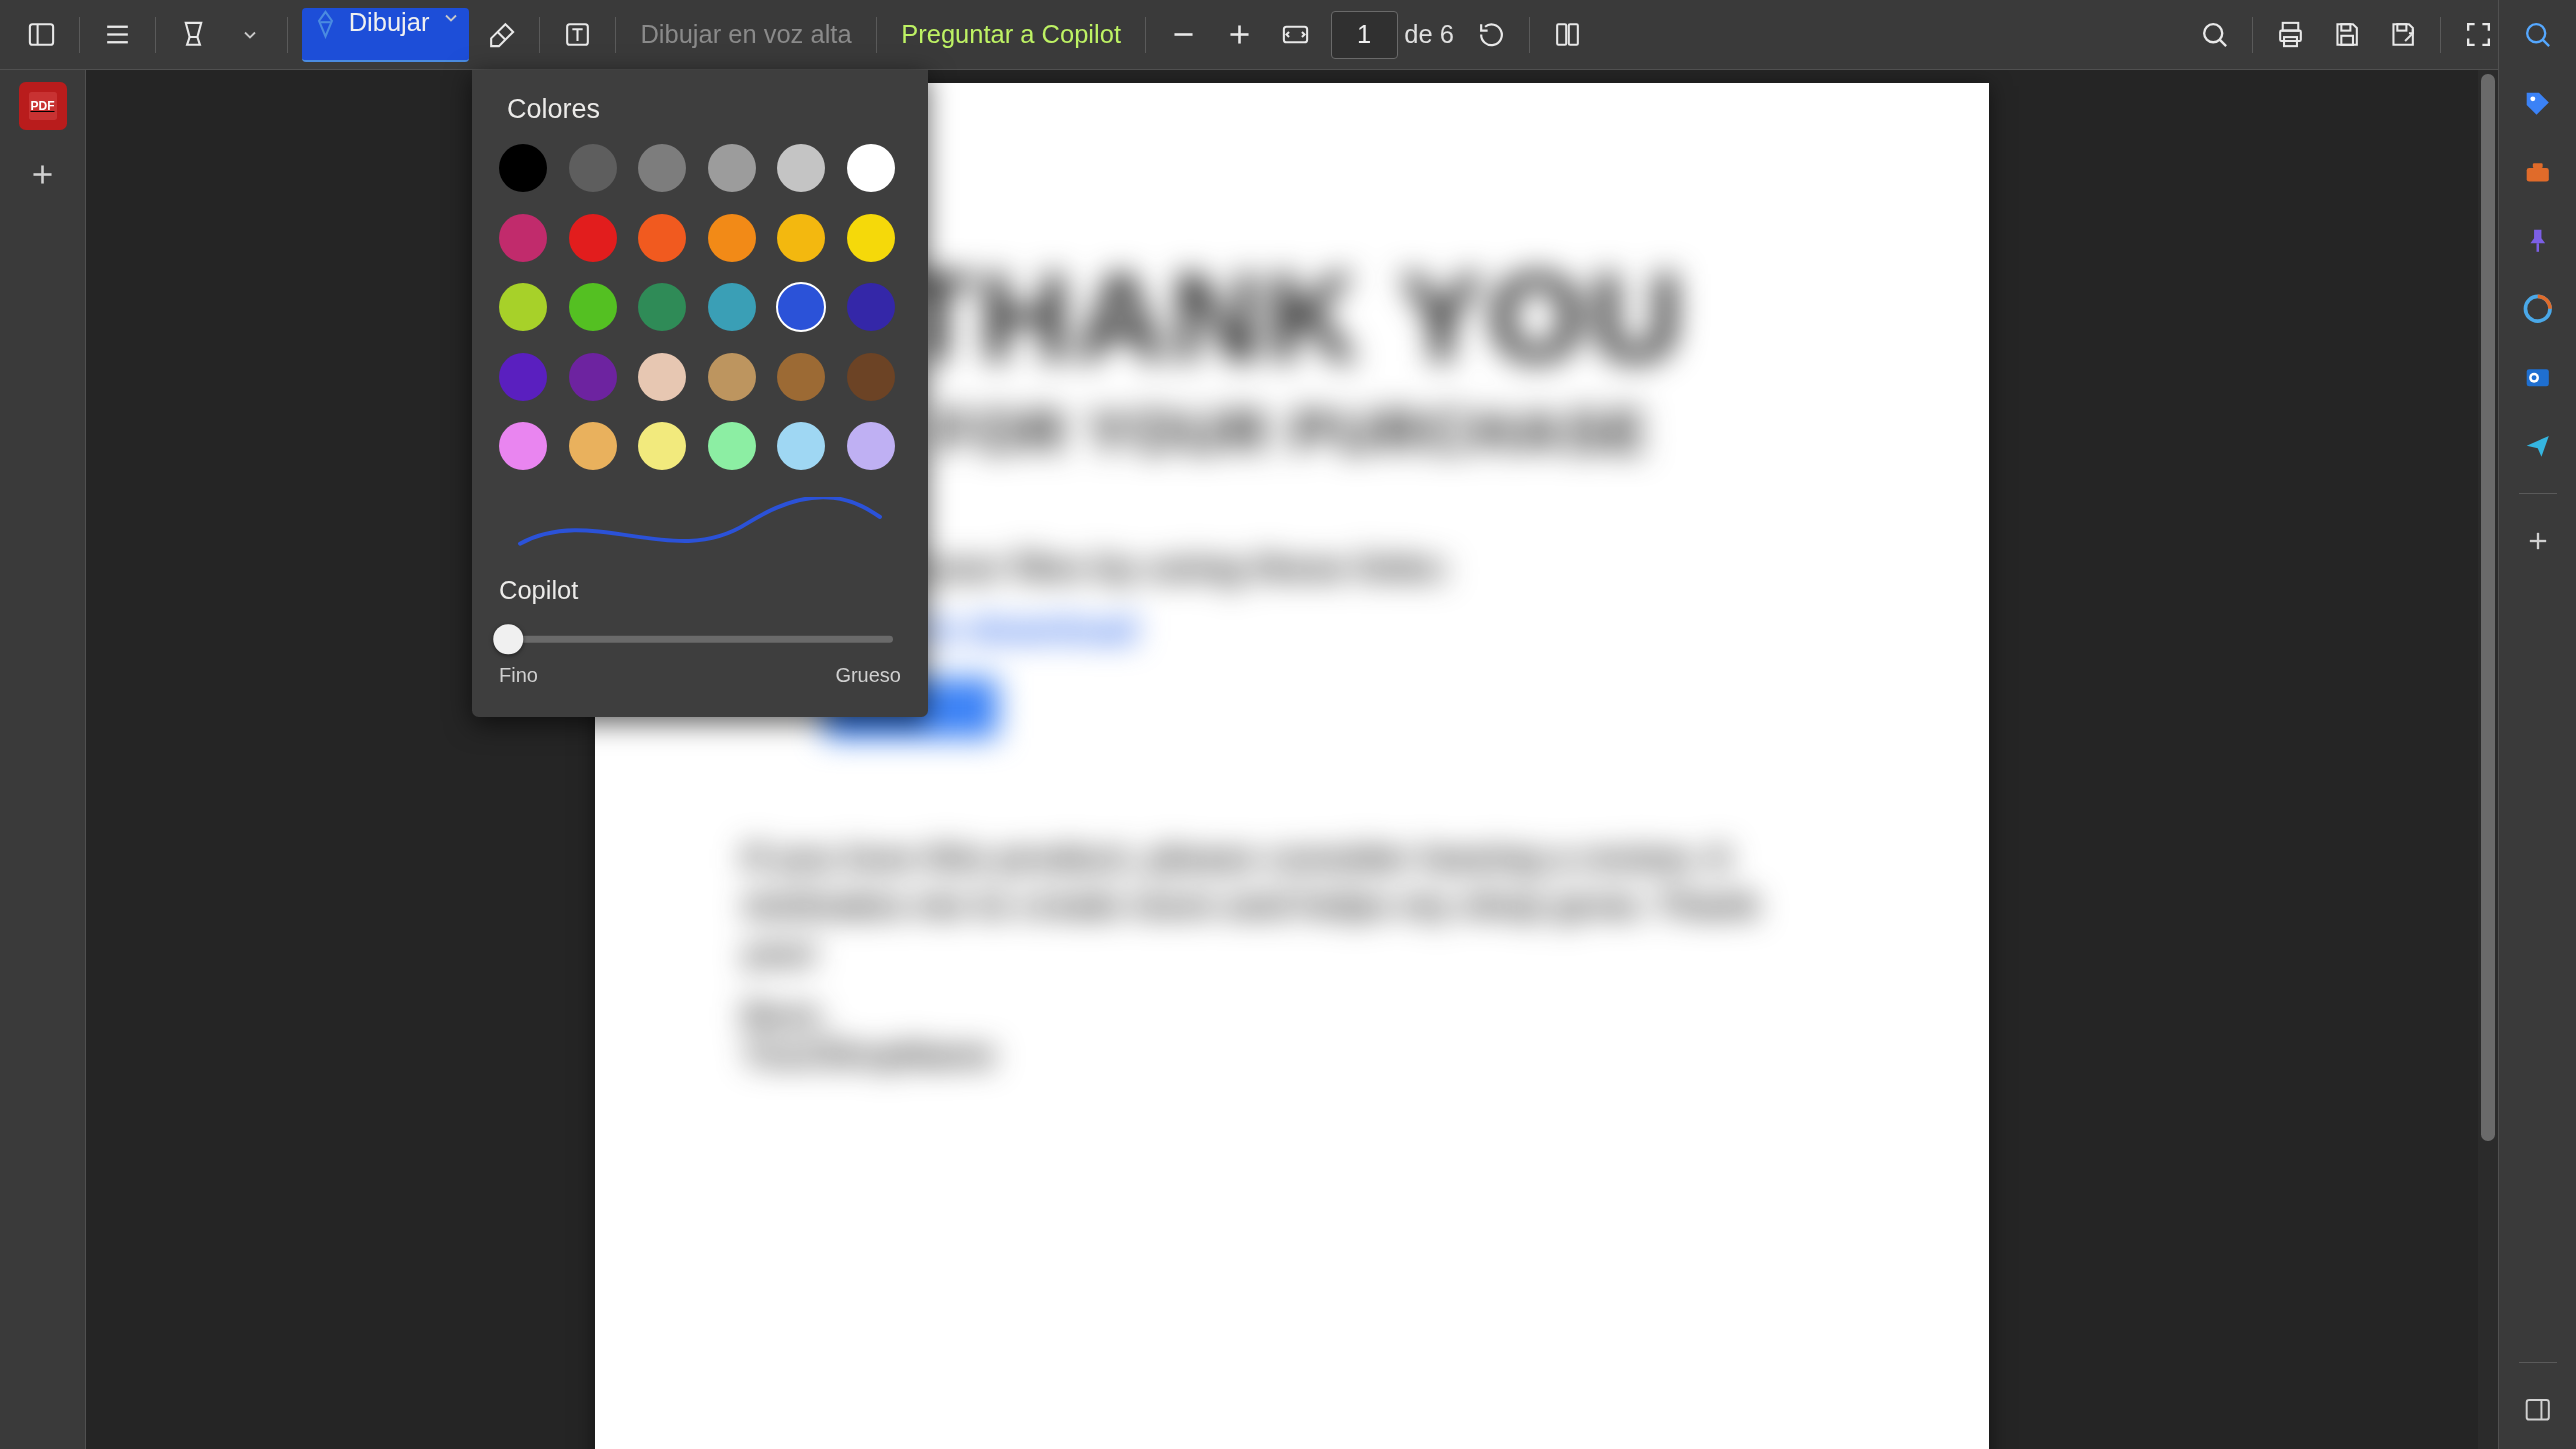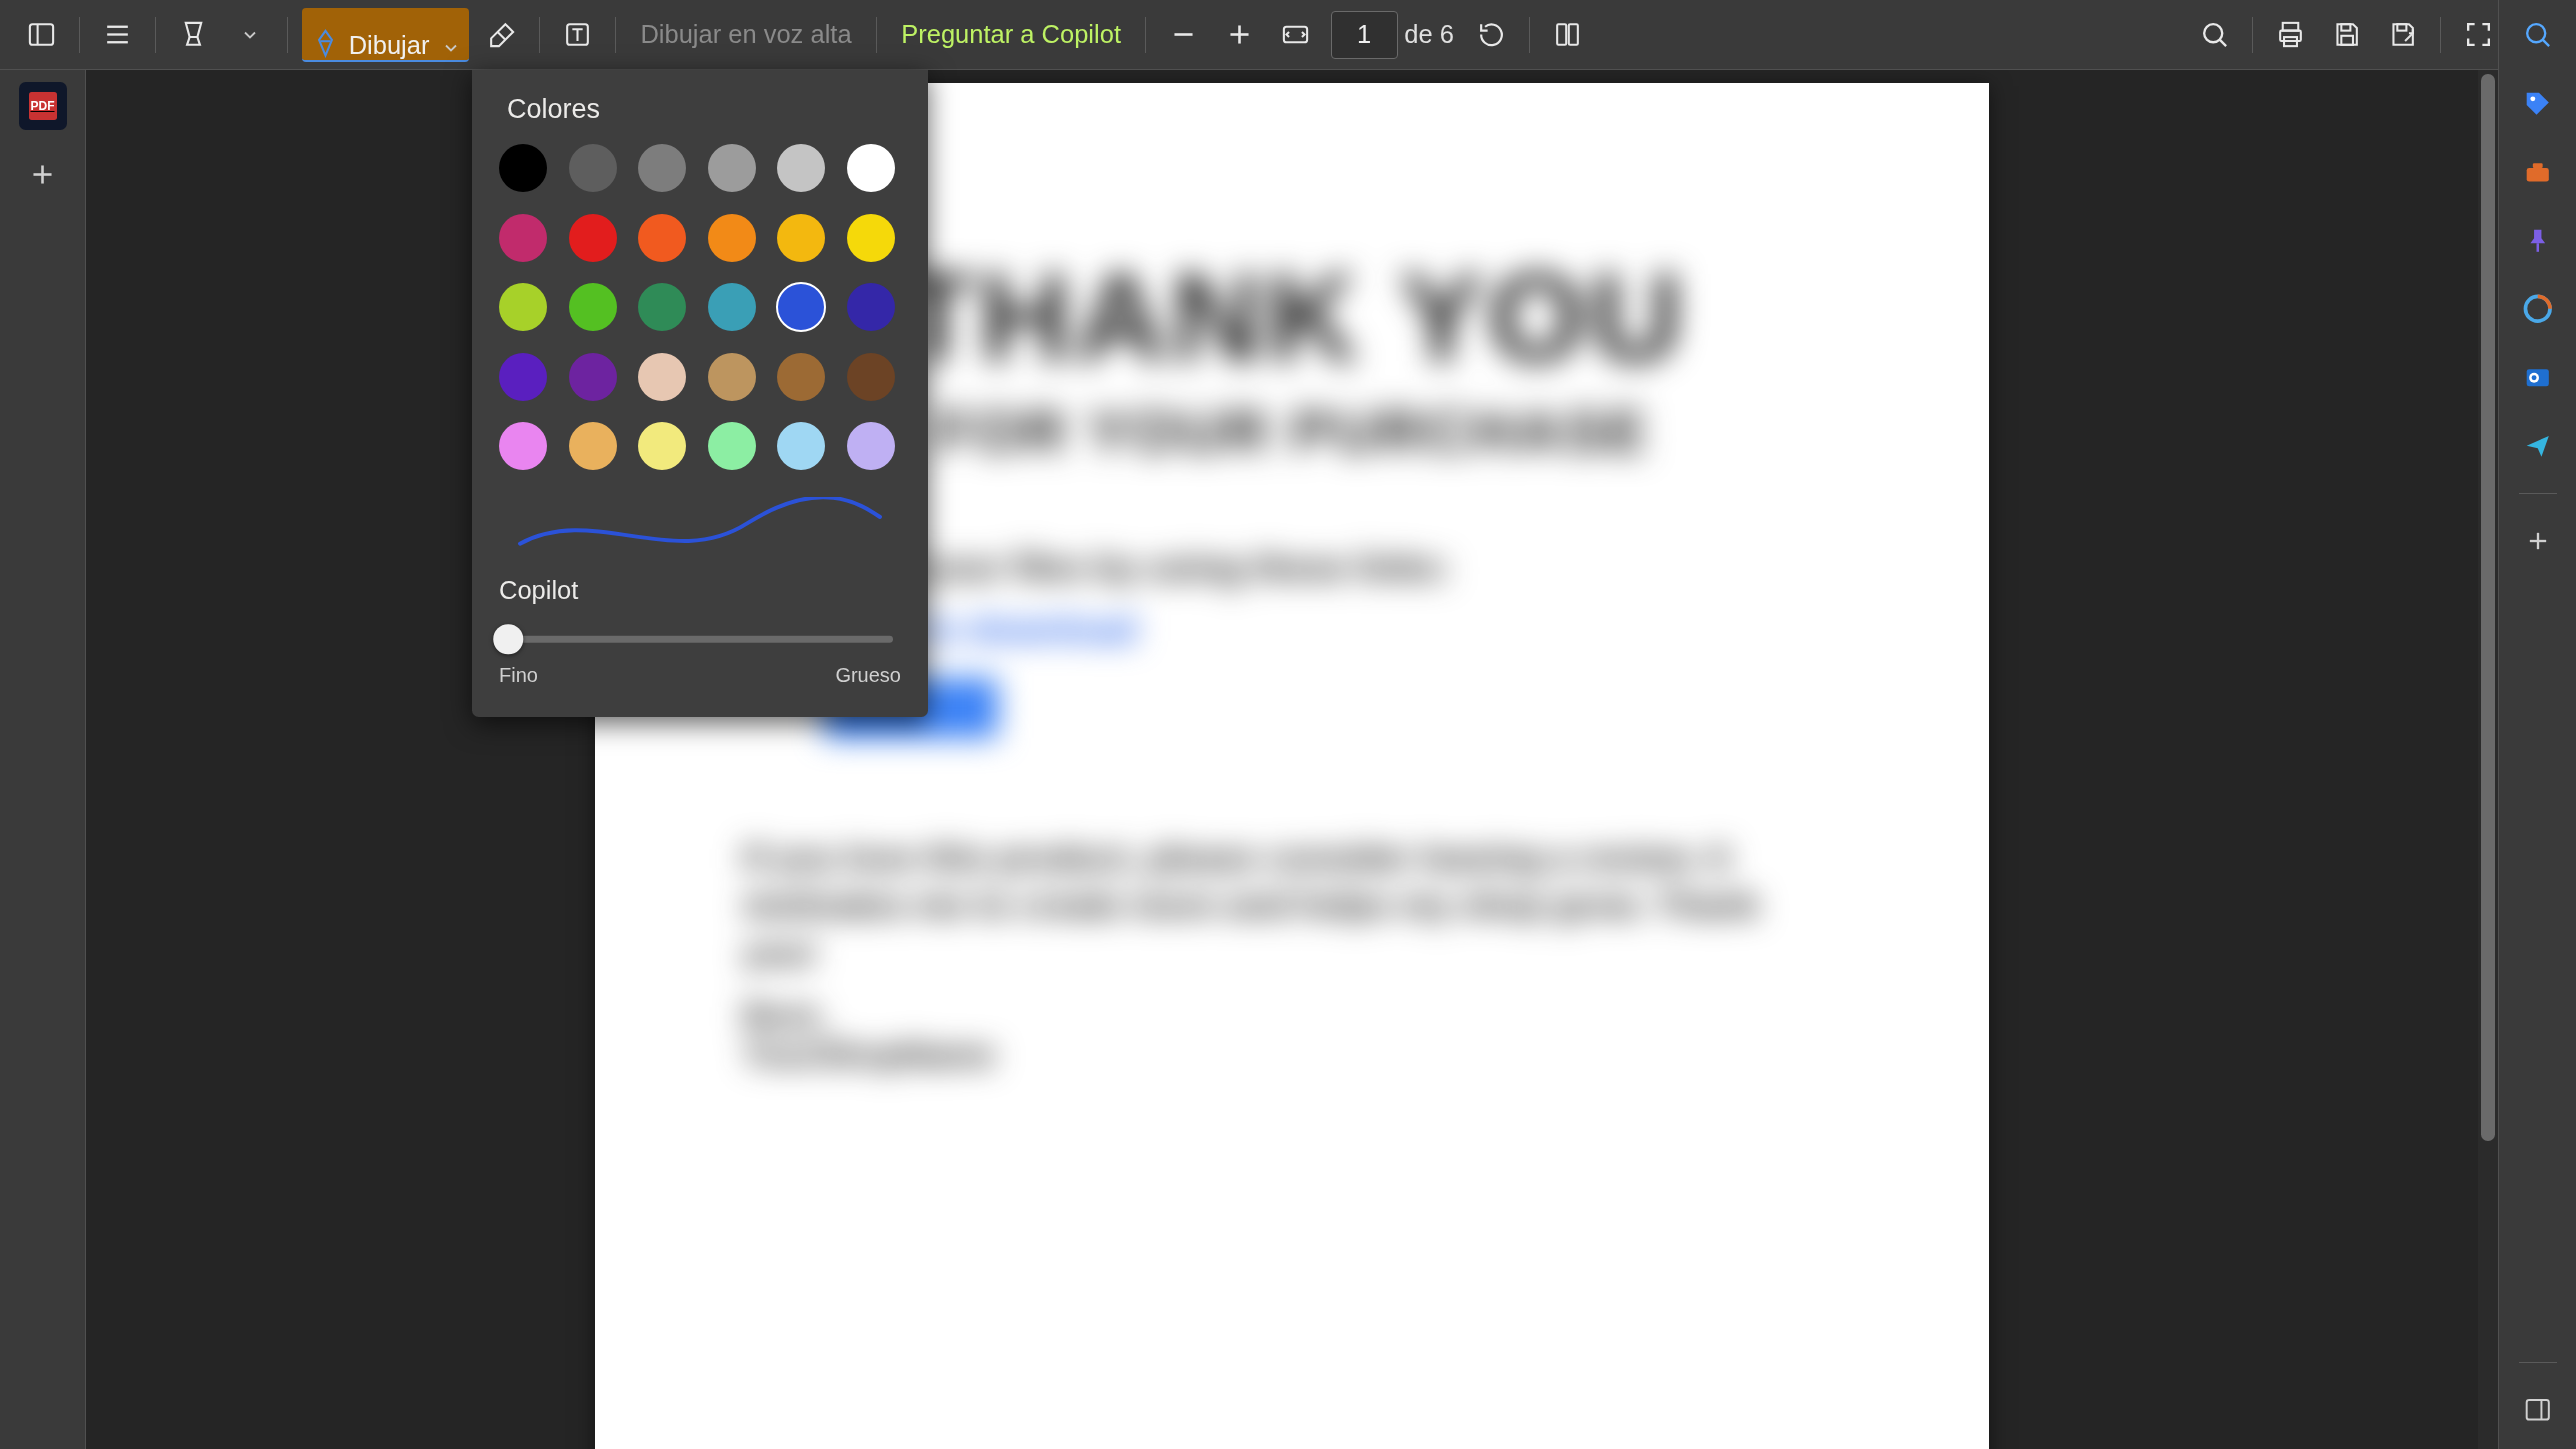--- a/index.html
+++ b/index.html
@@ -32,22 +32,22 @@
 }
 .tb-btn svg { width: 31px; height: 31px; }
 .divider {
   width: 1.3px;
   height: 36px;
   background: #5a5a5a;
   margin: 0 9.4px;
 }
 .draw-group {
   display: flex;
-  align-items: flex-end;
-  background: #a16207;
+  align-items: flex-start;
+  background: #1d4ed8;
   border-radius: 4px;
   padding: 0 8px;
   height: 54px;
   border-bottom: 2.7px solid #4a8be0;
   margin: 0 4px;
 }
 .draw-group .pen svg { width: 31px; height: 31px; }
 .draw-label {
   font-size: 25.5px;
   color: #f0f0f0;
@@ -91,21 +91,21 @@
   background: #3a3a3a;
   border-right: 0.7px solid #505050;
   display: flex;
   flex-direction: column;
   align-items: center;
   padding-top: 12px;
 }
 .pdf-badge {
   width: 48px;
   height: 48px;
-  background: #0f172a;
+  background: #b91c1c;
   border-radius: 6.7px;
   display: flex;
   align-items: center;
   justify-content: center;
   margin-bottom: 20px;
   text-decoration: underline;
 }
 .pdf-badge .inner {
   width: 28px;
   height: 28px;

